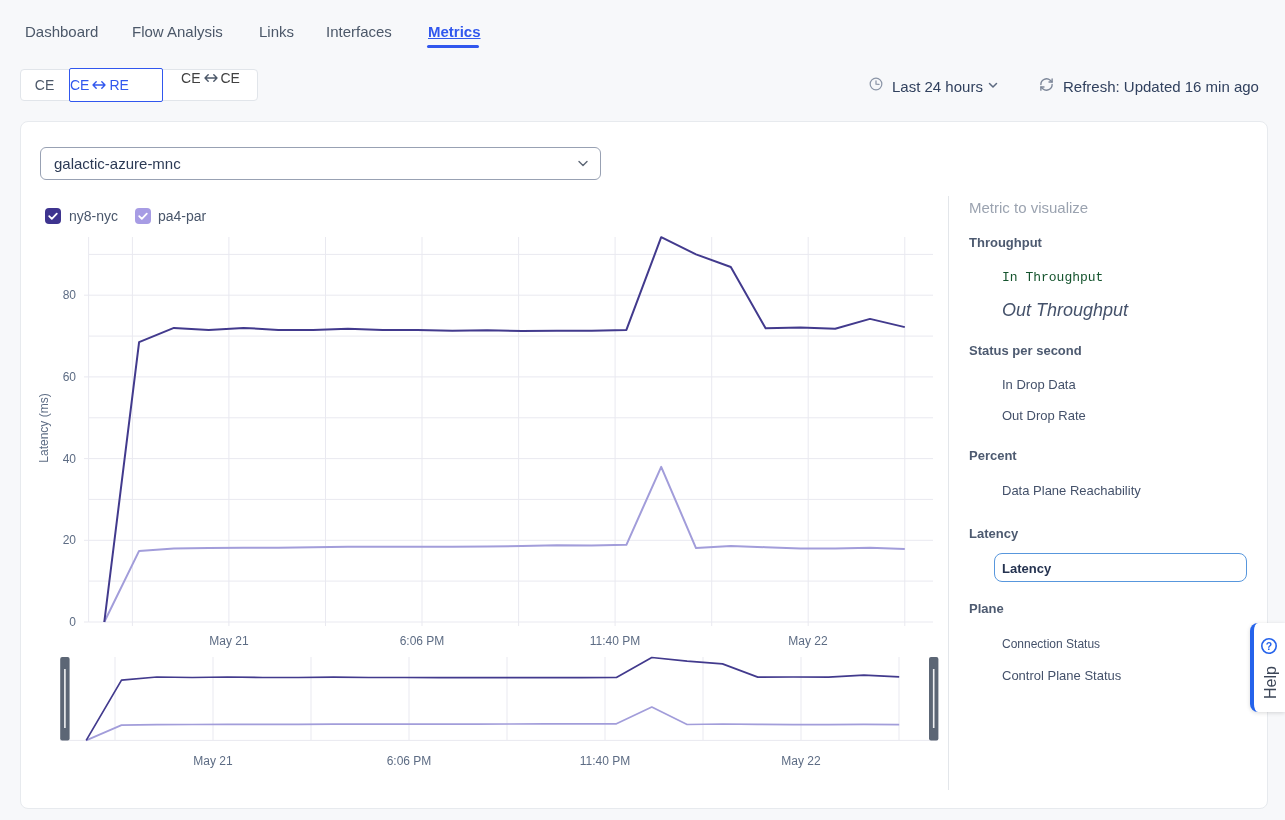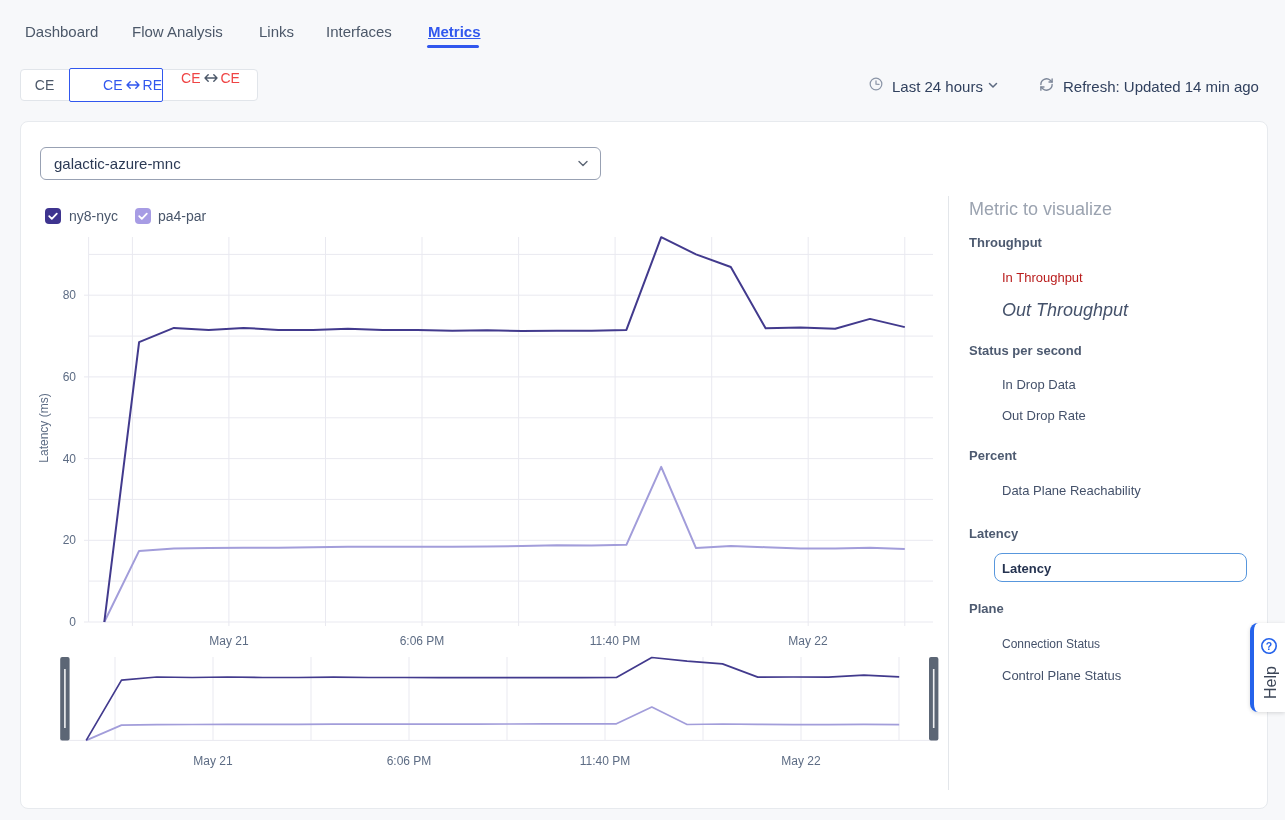--- a/index.html
+++ b/index.html
@@ -15,42 +15,42 @@
 
   <div class="navitem" style="left:25px;">Dashboard</div>
   <div class="navitem" style="left:132px;">Flow Analysis</div>
   <div class="navitem" style="left:259px;">Links</div>
   <div class="navitem" style="left:326px;">Interfaces</div>
   <div class="navitem" style="left:428px; color:#3157ee; font-weight:bold;text-decoration:underline;">Metrics</div>
   <div class="abs" style="left:427px; top:45px; width:52px; height:3px; background:#3157ee; border-radius:2px;"></div>
 
   <div class="abs" style="left:20px; top:69px; width:238px; height:32px; background:#fff; border:1px solid #e1e5ea; border-radius:4px;"></div>
   <div class="abs" style="left:20px; top:69px; width:49px; height:32px; font-size:14px; color:#4c5869; text-align:center; line-height:32px;">CE</div>
-  <div class="abs" style="left:69px; top:68px; width:94px; height:34px; background:#fff; border:1px solid #3157ee; border-radius:2px; font-size:14px; color:#3157ee; display:flex; align-items:center; justify-content:flex-end;">CE<svg width="14" height="10" viewBox="0 0 14 10" style="margin:0 3px;">
+  <div class="abs" style="left:69px; top:68px; width:94px; height:34px; background:#fff; border:1px solid #3157ee; border-radius:2px; font-size:14px; color:#3157ee; display:flex; align-items:center; justify-content:flex-start;">CE<svg width="14" height="10" viewBox="0 0 14 10" style="margin:0 3px;">
         <path d="M1 5 L13 5 M4.2 1.8 L1 5 L4.2 8.2 M9.8 1.8 L13 5 L9.8 8.2" fill="none" stroke="#3157ee" stroke-width="1.4" stroke-linecap="round" stroke-linejoin="round"></path>
       </svg>RE</div>
-  <div class="abs" style="left:163px; top:69px; width:95px; height:18px; font-size:14px; color:#ef4444; display:flex; align-items:center; justify-content:center;">CE<svg width="14" height="10" viewBox="0 0 14 10" style="margin:0 3px;">
+  <div class="abs" style="left:163px; top:69px; width:95px; height:18px; font-size:14px; color:#404040; display:flex; align-items:center; justify-content:center;">CE<svg width="14" height="10" viewBox="0 0 14 10" style="margin:0 3px;">
         <path d="M1 5 L13 5 M4.2 1.8 L1 5 L4.2 8.2 M9.8 1.8 L13 5 L9.8 8.2" fill="none" stroke="#4c5869" stroke-width="1.4" stroke-linecap="round" stroke-linejoin="round"></path>
       </svg>CE</div>
 
   <svg class="abs" style="left:869px; top:77px;" width="14" height="14" viewBox="0 0 24 24">
     <circle cx="12" cy="12" r="10" fill="none" stroke="#8b95a7" stroke-width="2.1"></circle>
     <path d="M12 6.5 L12 12.3 L17.2 12.8" fill="none" stroke="#8b95a7" stroke-width="2.1" stroke-linecap="round" stroke-linejoin="round"></path>
   </svg>
   <div class="abs" style="left:892px; top:78px; font-size:15px; color:#31415e;">Last 24 hours</div>
   <svg class="abs" style="left:988px; top:82px;" width="10" height="7" viewBox="0 0 10 7">
     <path d="M1.5 1.5 L5 5 L8.5 1.5" fill="none" stroke="#5d6a80" stroke-width="1.5" stroke-linecap="round" stroke-linejoin="round"></path>
   </svg>
   <svg class="abs" style="left:1039px; top:77px;" width="15" height="15" viewBox="0 0 24 24" fill="none" stroke="#7d8799" stroke-width="2.2" stroke-linecap="round" stroke-linejoin="round">
     <path d="M3 12a9 9 0 0 1 15-6.7L21 8"></path>
     <path d="M21 3v5h-5"></path>
     <path d="M21 12a9 9 0 0 1-15 6.7L3 16"></path>
     <path d="M3 21v-5h5"></path>
   </svg>
-  <div class="abs" style="left:1063px; top:78px; font-size:15px; color:#31415e;">Refresh: Updated 14 min ago</div>
+  <div class="abs" style="left:1063px; top:78px; font-size:15px; color:#31415e;">Refresh: Updated 16 min ago</div>
 
   <div class="card"></div>
 
   <div class="abs" style="left:40px; top:147px; width:561px; height:33px; background:#fff; border:1px solid #98a1b3; border-radius:6px;"></div>
   <div class="abs" style="left:54px; top:155px; font-size:15px; color:#2c3a55;">galactic-azure-mnc</div>
   <svg class="abs" style="left:577px; top:160px;" width="12" height="8" viewBox="0 0 12 8">
     <path d="M2 1.5 L6 5.5 L10 1.5" fill="none" stroke="#5c6675" stroke-width="1.4" stroke-linecap="round" stroke-linejoin="round"></path>
   </svg>
 
   <div class="abs" style="left:45px; top:208px; width:16px; height:16px; background:#3e348f; border-radius:4px;"></div>
@@ -137,23 +137,23 @@
 
     <g>
       <rect x="60.2" y="657" width="9.4" height="83.5" rx="2" fill="#5c6675"></rect>
       <line x1="64.9" y1="669" x2="64.9" y2="728" stroke="#f0f1f3" stroke-width="1.6"></line>
       <rect x="929" y="657" width="9.4" height="83.5" rx="2" fill="#5c6675"></rect>
       <line x1="933.7" y1="669" x2="933.7" y2="728" stroke="#f0f1f3" stroke-width="1.6"></line>
     </g>
   </svg>
 
   <div class="abs" style="left:948px; top:196px; width:1px; height:594px; background:#e3e6ea;"></div>
-  <div class="abs" style="left:969px; top:199px; font-size:18px; color:#9ba3b0;">Metric to visualize</div>
+  <div class="abs" style="left:969px; top:199px; font-size:15px; color:#9ba3b0;">Metric to visualize</div>
   <div class="abs" style="left:969px; top:235px; font-size:13px; font-weight:bold; color:#4d5a70;">Throughput</div>
-  <div class="abs" style="left:1002px; top:270px; font-size:13px; color:#b91c1c;">In Throughput</div>
+  <div class="abs" style="left:1002px; top:270px; font-size:13px; color:#14532d;font-family:Liberation Mono, monospace;">In Throughput</div>
   <div class="abs" style="left:1002px; top:300px; font-size:18px; color:#44516a;font-style:italic;">Out Throughput</div>
   <div class="abs" style="left:969px; top:343px; font-size:13px; font-weight:bold; color:#4d5a70;">Status per second</div>
   <div class="abs" style="left:1002px; top:377px; font-size:13px; color:#44516a;">In Drop Data</div>
   <div class="abs" style="left:1002px; top:408px; font-size:13px; color:#44516a;">Out Drop Rate</div>
   <div class="abs" style="left:969px; top:448px; font-size:13px; font-weight:bold; color:#4d5a70;">Percent</div>
   <div class="abs" style="left:1002px; top:483px; font-size:13px; color:#44516a;text-align:center;">Data Plane Reachability</div>
   <div class="abs" style="left:969px; top:526px; font-size:13px; font-weight:bold; color:#4d5a70;">Latency</div>
   <div class="abs" style="left:994px; top:553px; width:253px; height:29px; border:1.5px solid #5897dd; border-radius:8px; background:#fff;"></div>
   <div class="abs" style="left:1002px; top:561px; font-size:13px; font-weight:bold; color:#253350;">Latency</div>
   <div class="abs" style="left:969px; top:601px; font-size:13px; font-weight:bold; color:#4d5a70;">Plane</div>

